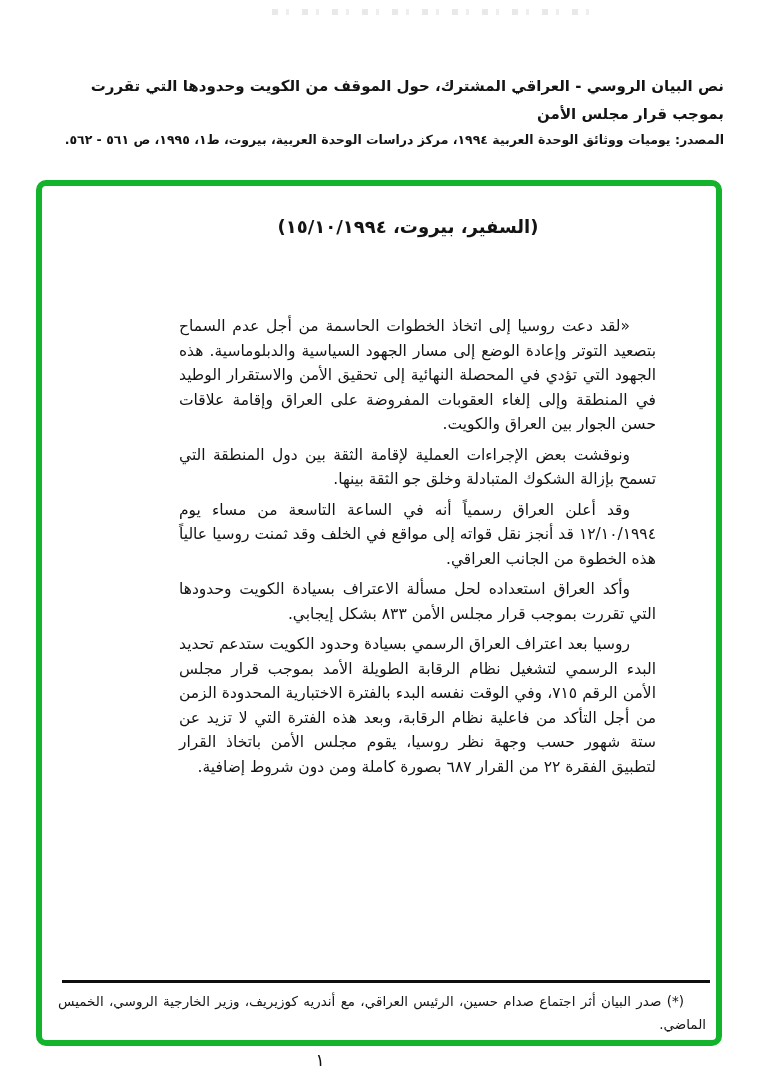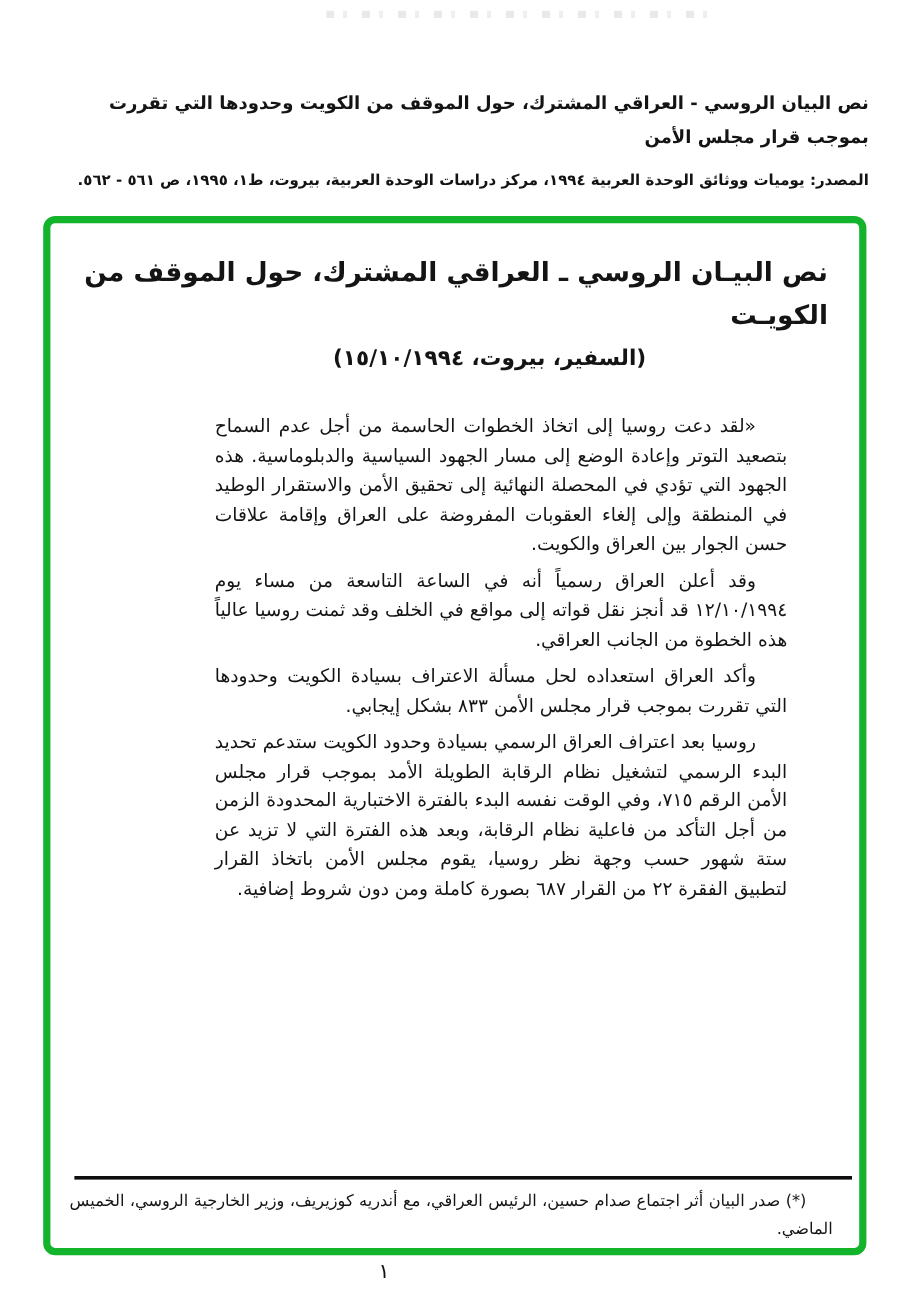--- a/index.html
+++ b/index.html
@@ -25,21 +25,21 @@
   
   .page-header {
     position: absolute; top: 72px; left: 34px; right: 34px;
     direction: rtl; text-align: right;
   }
   .page-header .hline {
     font-weight: bold; font-size: 15px; line-height: 28px;
     letter-spacing: 0;
   }
   .page-header .hsource {
-    font-weight: bold; font-size: 12.5px; line-height: 20px; margin-top: 12px;
+    font-weight: bold; font-size: 12.5px; line-height: 20px; margin-top: 2px;
   }
 
   
   .doc-box {
     position: absolute; left: 36px; top: 180px; width: 686px; height: 866px;
     border: 6px solid #13b32b; border-radius: 10px;
     background: #ffffff;
   }
 
   .doc-title {
@@ -52,30 +52,30 @@
 
   .doc-attribution {
     direction: rtl; text-align: center;
     padding: 2px 0 0 58px;
     font-size: 18px; font-weight: bold; line-height: 30px;
   }
 
   .doc-body {
     position: absolute; top: 128px; left: 137px; right: 60px;
     direction: rtl; text-align: justify;
-    font-size: 15.5px; line-height: 24.5px; margin-top: 29px;
+    font-size: 15.5px; line-height: 24.5px;
   }
   .doc-body p { margin: 0 0 6px 0; text-indent: 26px; }
 
   .footnote-rule {
     position: absolute; top: 794px; left: 20px; width: 648px;
     border-top: 3px solid #0e0e0e;
   }
   .doc-footnote {
-    position: absolute; top: 804px; left: 16px; right: 22px;
+    position: absolute; top: 804px; left: 16px; right: 10px;
     direction: rtl; text-align: justify;
     font-size: 13.5px; line-height: 23px; text-indent: 22px;
   }
 
   .page-number {
     position: absolute; top: 1050px; left: 270px; width: 100px;
     text-align: center; font-size: 17px; color: #101010;
   }
 </style>
 </head>
@@ -84,29 +84,29 @@
 <div class="top-artifact"></div>
 
 <div class="page-header">
   <div class="hline">نص البيان الروسي - العراقي المشترك، حول الموقف من الكويت وحدودها التي تقررت بموجب قرار مجلس الأمن</div>
   <div class="hsource">المصدر: يوميات ووثائق الوحدة العربية ١٩٩٤، مركز دراسات الوحدة العربية، بيروت، ط١، ١٩٩٥، ص ٥٦١ - ٥٦٢.</div>
 </div>
 
 <div class="doc-box">
 
   <div class="doc-title">
-    <span class="t-line">نص البيـان الروسي ـ العراقي المشترك، حول الموقف من الكويـت</span>
   </div>
 
   <div class="doc-attribution">(السفير، بيروت، ١٥/١٠/١٩٩٤)</div>
 
   <div class="doc-body">
 
       <p>«لقد دعت روسيا إلى اتخاذ الخطوات الحاسمة من أجل عدم السماح بتصعيد التوتر وإعادة الوضع إلى مسار الجهود السياسية والدبلوماسية. هذه الجهود التي تؤدي في المحصلة النهائية إلى تحقيق الأمن والاستقرار الوطيد في المنطقة وإلى إلغاء العقوبات المفروضة على العراق وإقامة علاقات حسن الجوار بين العراق والكويت.</p>
 
+      <p>ونوقشت بعض الإجراءات العملية لإقامة الثقة بين دول المنطقة التي تسمح بإزالة الشكوك المتبادلة وخلق جو الثقة بينها.</p>
 
       <p>وقد أعلن العراق رسمياً أنه في الساعة التاسعة من مساء يوم ١٢/١٠/١٩٩٤ قد أنجز نقل قواته إلى مواقع في الخلف وقد ثمنت روسيا عالياً هذه الخطوة من الجانب العراقي.</p>
 
       <p>وأكد العراق استعداده لحل مسألة الاعتراف بسيادة الكويت وحدودها التي تقررت بموجب قرار مجلس الأمن ٨٣٣ بشكل إيجابي.</p>
 
       <p>روسيا بعد اعتراف العراق الرسمي بسيادة وحدود الكويت ستدعم تحديد البدء الرسمي لتشغيل نظام الرقابة الطويلة الأمد بموجب قرار مجلس الأمن الرقم ٧١٥، وفي الوقت نفسه البدء بالفترة الاختبارية المحدودة الزمن من أجل التأكد من فاعلية نظام الرقابة، وبعد هذه الفترة التي لا تزيد عن ستة شهور حسب وجهة نظر روسيا، يقوم مجلس الأمن باتخاذ القرار لتطبيق الفقرة ٢٢ من القرار ٦٨٧ بصورة كاملة ومن دون شروط إضافية.</p>
     </div>
 
   <div class="footnote-rule"></div>
 

